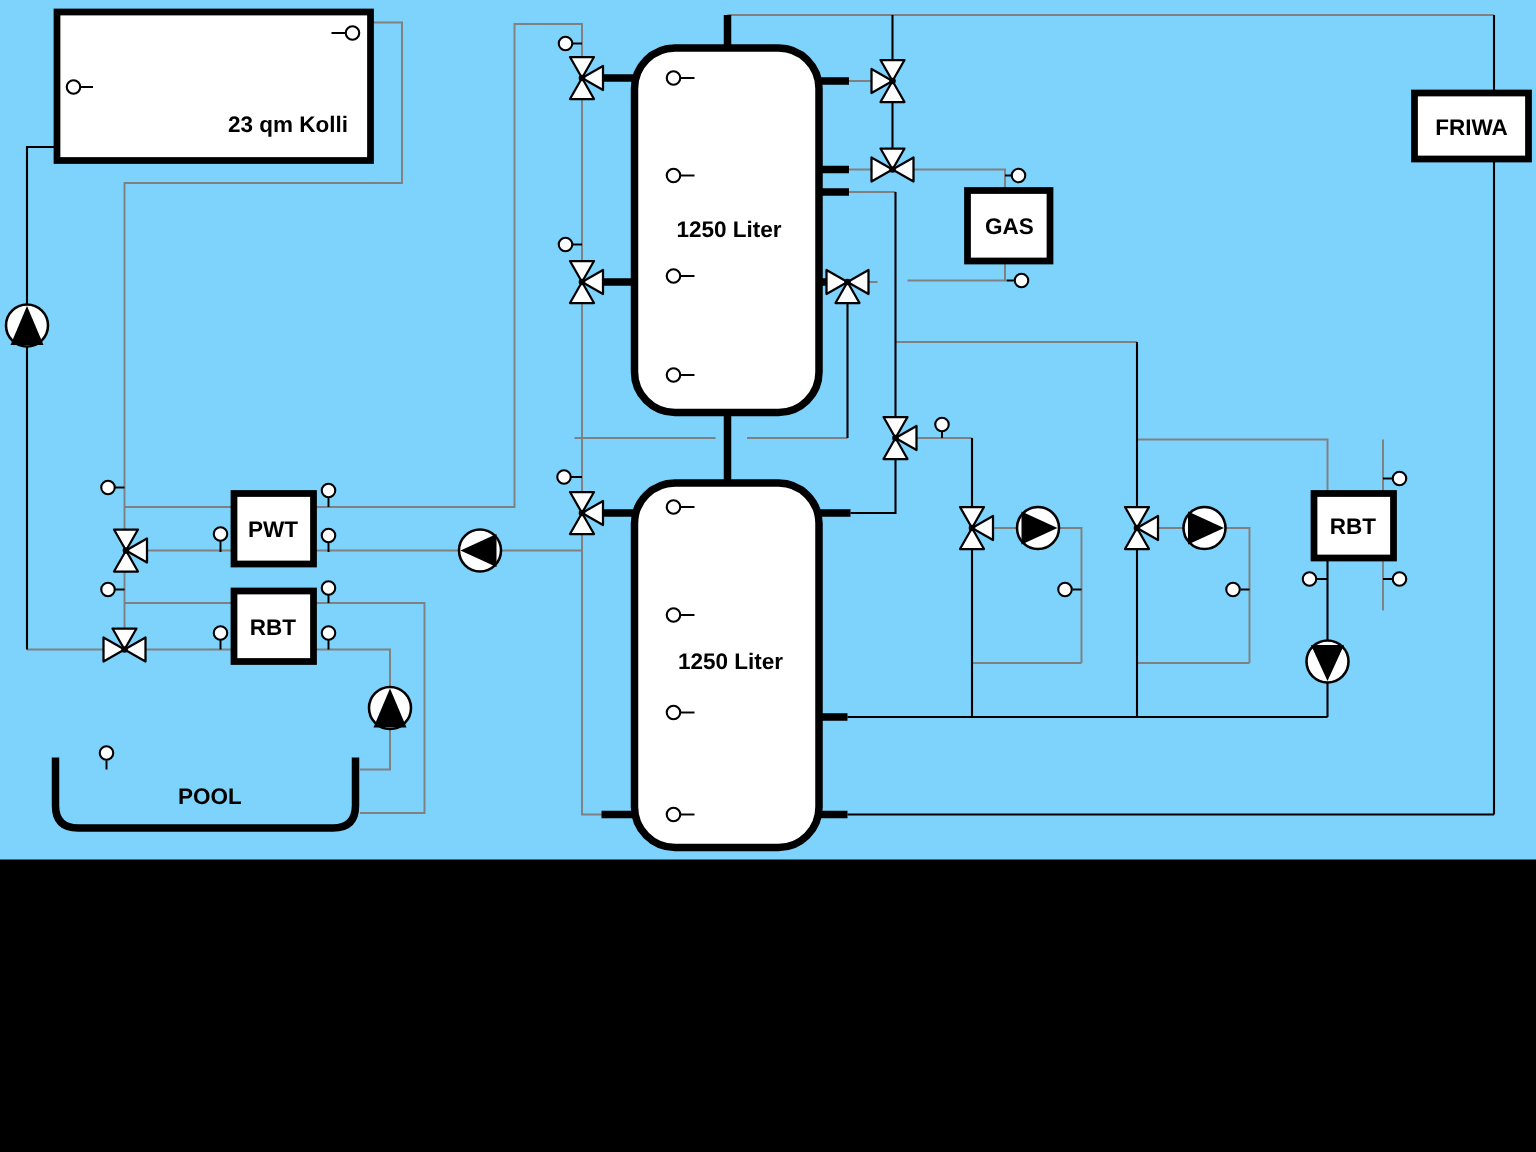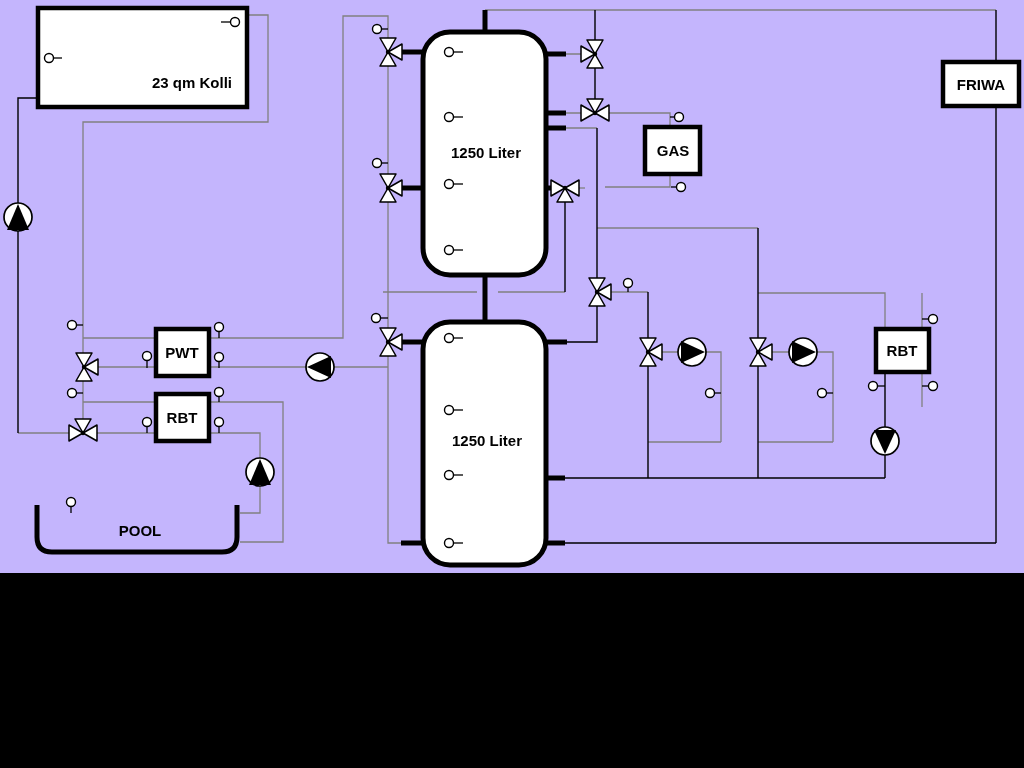--- a/index.html
+++ b/index.html
@@ -1,16 +1,16 @@
 <!DOCTYPE html>
 <html><head>
 <meta charset="utf-8">
 <style>
   html,body{margin:0;padding:0;background:#000;}
-  #stage{position:relative;width:1024px;height:768px;background:#c4b5fd;overflow:hidden;
+  #stage{position:relative;width:1024px;height:768px;background:#7dd3fc;overflow:hidden;
          font-family:"Liberation Sans","DejaVu Sans",sans-serif;}
   svg{display:block;}
   svg text{font-family:"Liberation Sans","DejaVu Sans",sans-serif;font-size:15px;font-weight:700;fill:#000;}
   .pipe-g{stroke:#808080;stroke-width:1.3;fill:none;}
   .pipe-b{stroke:#000000;stroke-width:1.4;fill:none;}
   .stub{stroke:#000000;stroke-width:5;fill:none;}
   .vessel{fill:#ffffff;stroke:#000000;stroke-width:5;}
   .box{fill:#ffffff;stroke:#000000;stroke-width:4.5;}
   .pump-c{fill:#ffffff;stroke:#000000;stroke-width:1.7;}
   .pump-t{fill:#000000;stroke:none;}

